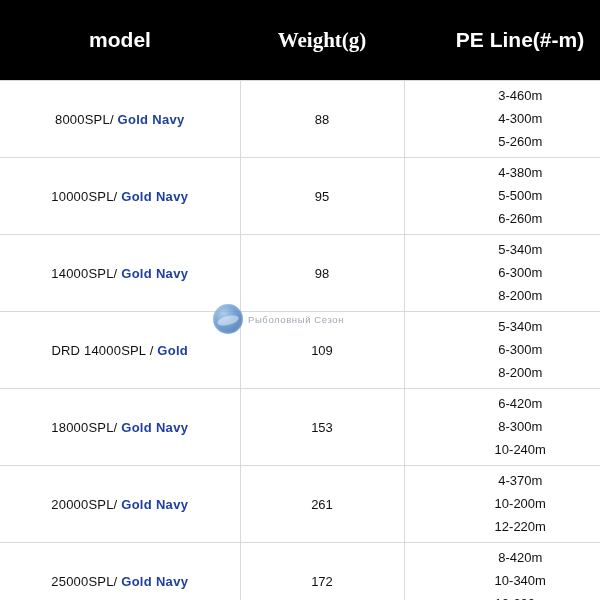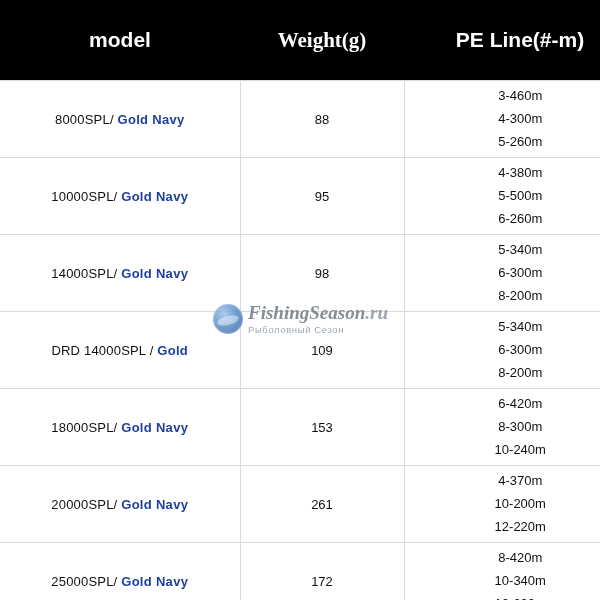--- a/index.html
+++ b/index.html
@@ -266,20 +266,17 @@
           </div>
         </td>
       </tr>
 
     </tbody>
   </table>
 
   <div class="watermark">
     <div class="wm-globe"></div>
     <div class="wm-text">
-      <div class="wm-main">
-        <span>FishingSeason</span><span class="wm-dot">.ru</span>
-      </div>
       <div class="wm-sub">Рыболовный Сезон</div>
     </div>
   </div>
 
 </div>
 
 </body></html>

